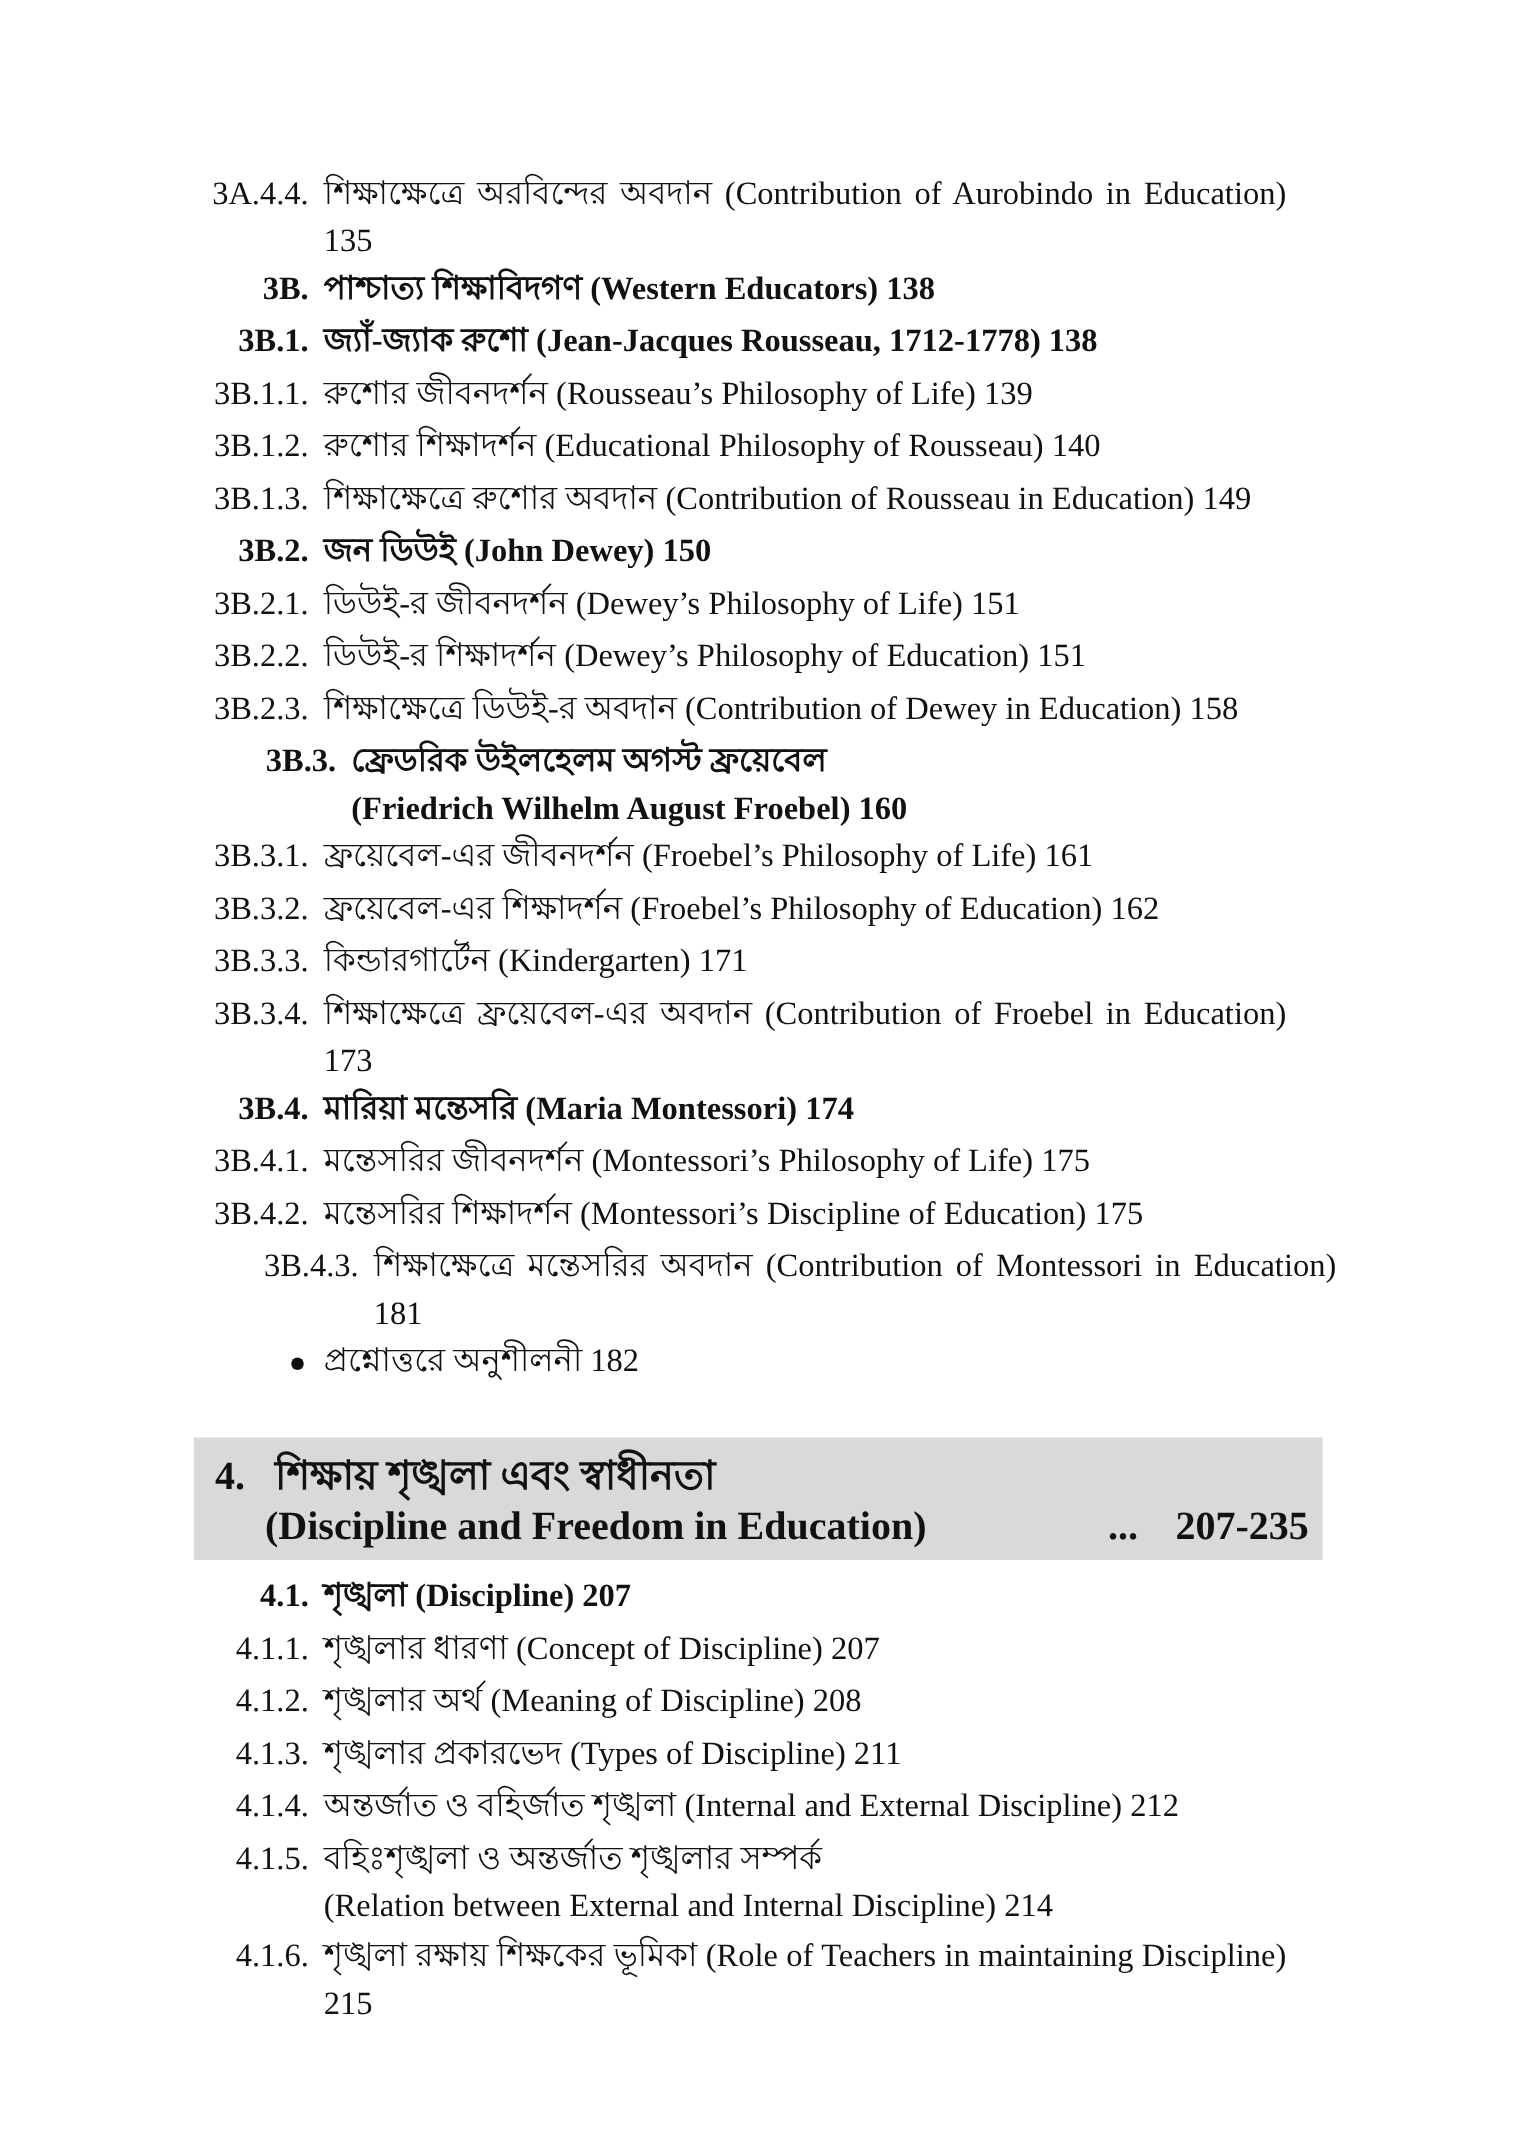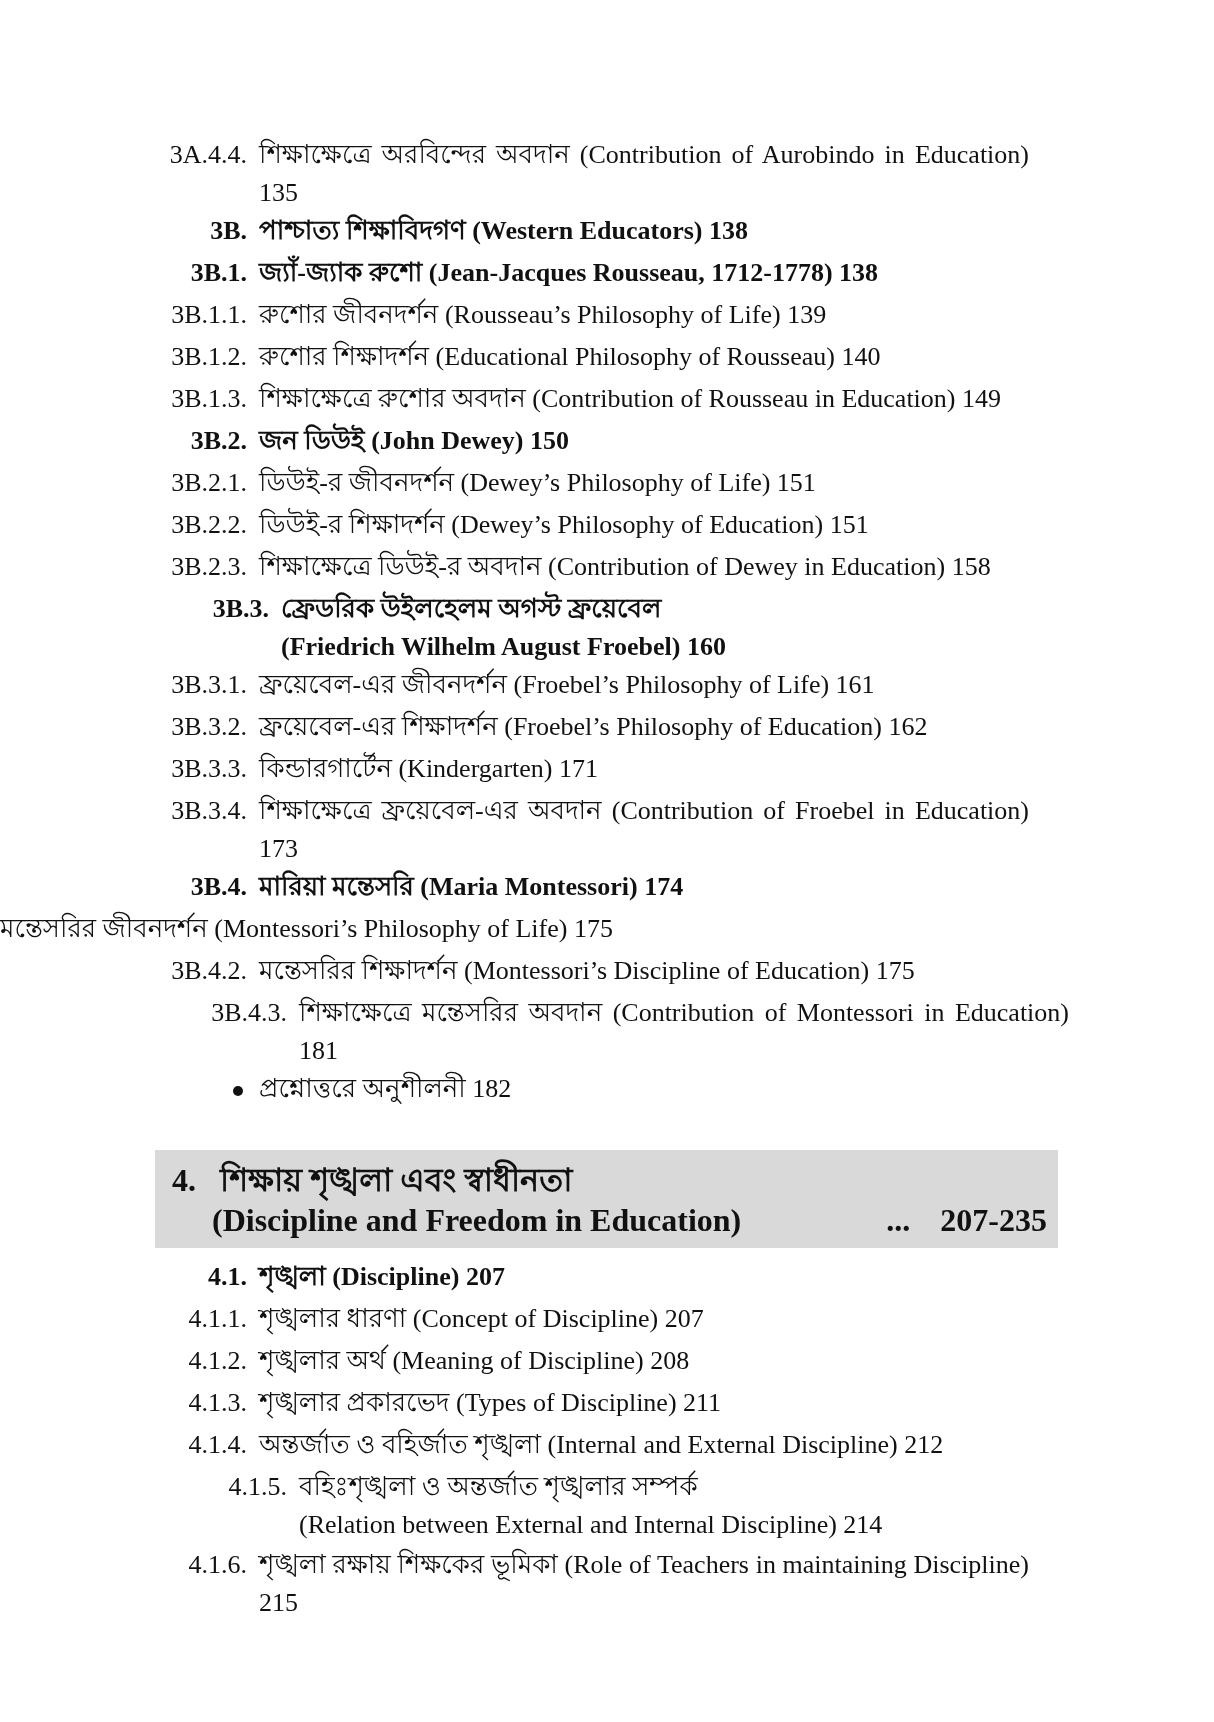--- a/index.html
+++ b/index.html
@@ -227,20 +227,21 @@
   <div class="entry bold h3">
     <span class="num">3B.4.</span>
     <span class="text">
       <span>মারিয়া মন্তেসরি</span>
       <span>(Maria Montessori)</span>
       <span>174</span>
     </span>
   </div>
 
   <div class="entry h3">
+    <span class="num">3B.4.1.</span>
     <span class="text">
       <span>মন্তেসরির জীবনদর্শন</span>
       <span>(Montessori’s Philosophy of Life)</span>
       <span>175</span>
     </span>
   </div>
 
   <div class="entry h3">
     <span class="num">3B.4.2.</span>
     <span class="text">
@@ -323,21 +324,21 @@
 
   <div class="entry h3">
     <span class="num">4.1.4.</span>
     <span class="text">
       <span>অন্তর্জাত ও বহির্জাত শৃঙ্খলা</span>
       <span>(Internal and External Discipline)</span>
       <span>212</span>
     </span>
   </div>
 
-  <div class="entry" style="height:78px;padding-left:40px;">
+  <div class="entry" style="height:78px;">
     <span class="num">4.1.5.</span>
     <span class="text">
       <span style="display:block;">বহিঃশৃঙ্খলা ও অন্তর্জাত শৃঙ্খলার সম্পর্ক</span>
       <span>(Relation between External and Internal Discipline)</span>
       <span>214</span>
     </span>
   </div>
 
   <div class="entry" style="height:76px;">
     <span class="num">4.1.6.</span>

